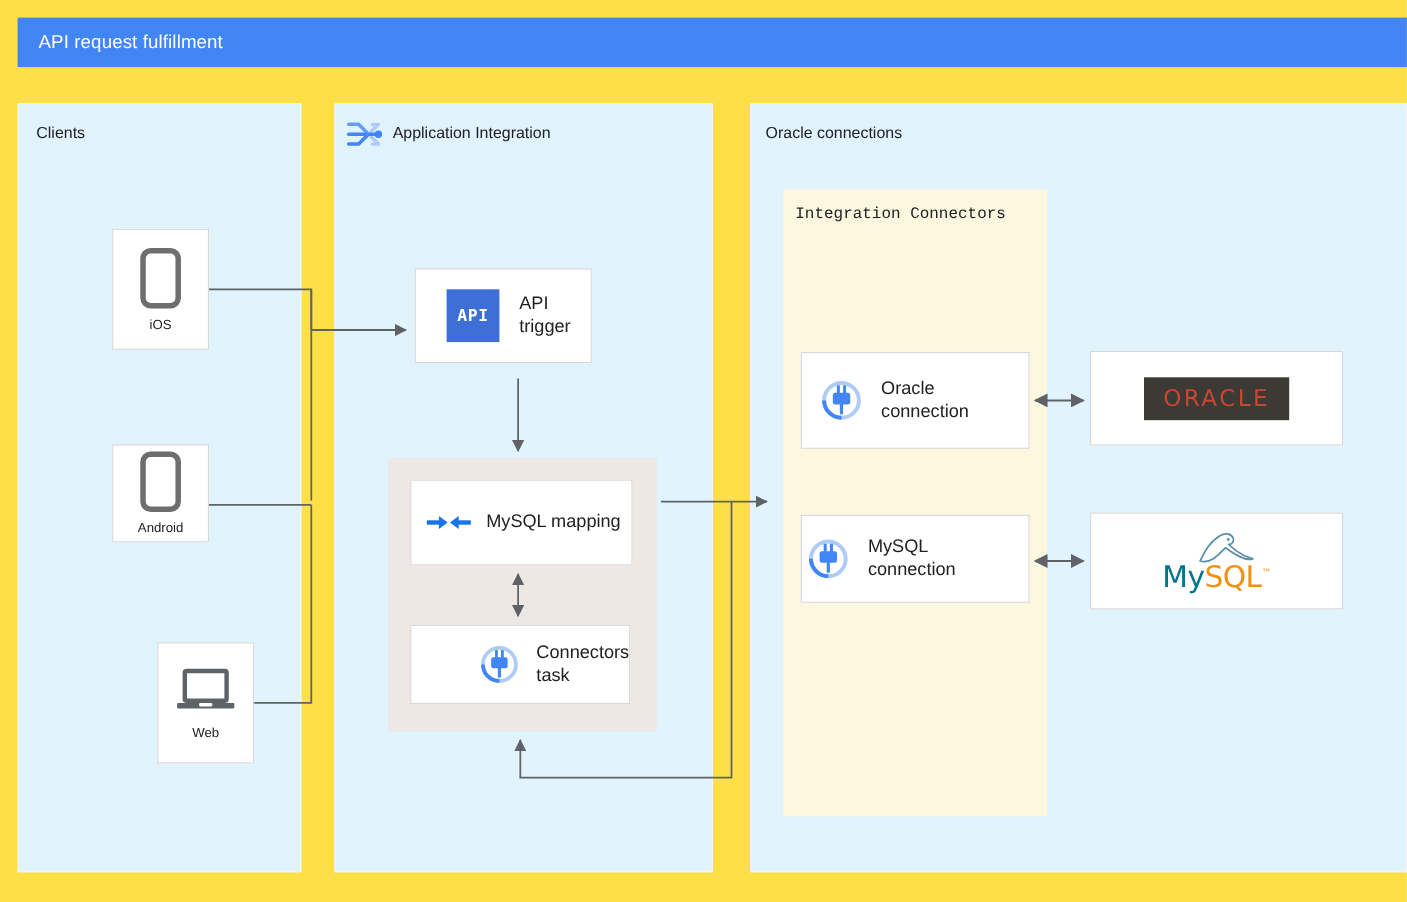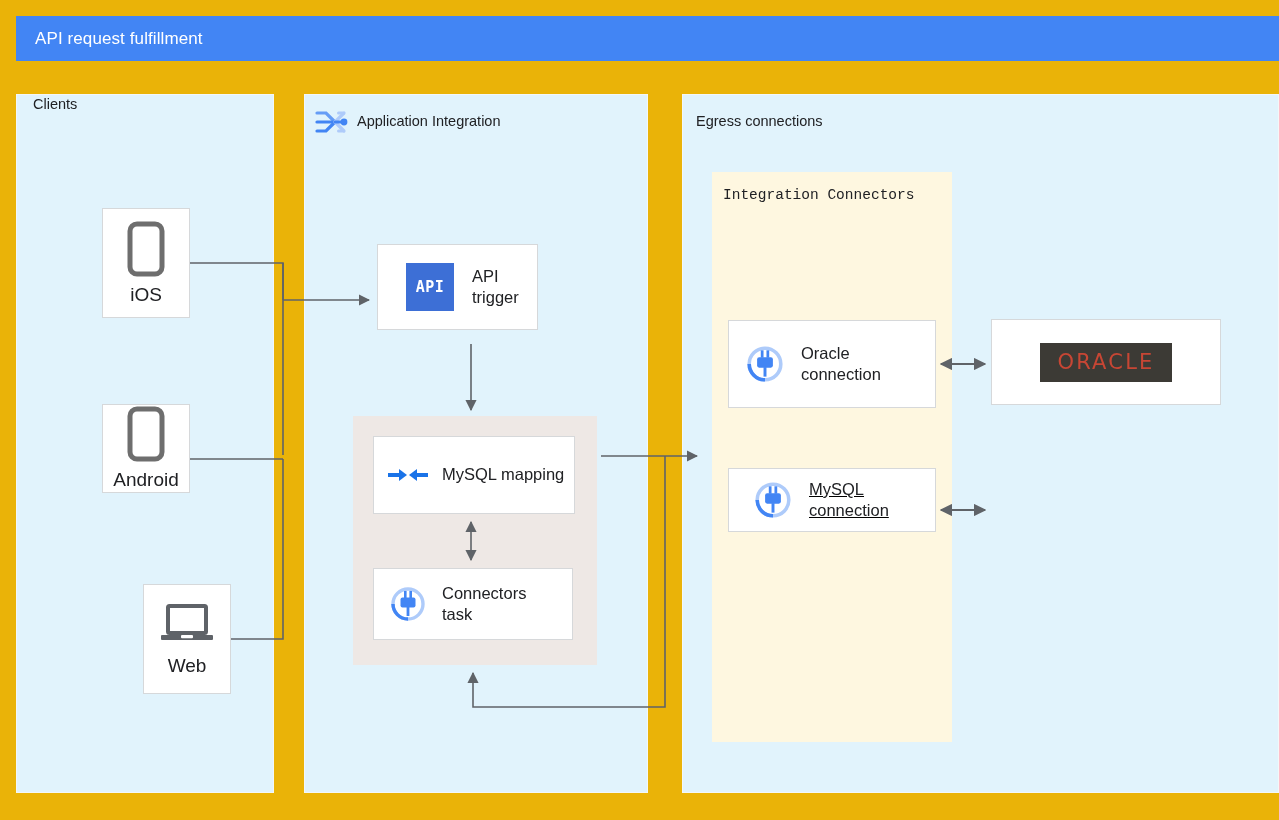--- a/index.html
+++ b/index.html
@@ -8,21 +8,21 @@
     background: #eceded;
   }
   body {
     font-family: "Liberation Sans", sans-serif;
     -webkit-font-smoothing: antialiased;
   }
   #canvas {
     position: relative;
     width: 1279px;
     height: 820px;
-    background: #eab308;
+    background: #fde047;
     overflow: hidden;
   }
 
   
   #title-bar {
     position: absolute;
     left: 16px;
     top: 16px;
     width: 1263px;
     height: 45px;
@@ -47,21 +47,21 @@
   .panel-label {
     position: absolute;
     font-size: 14.5px;
     color: #202124;
     white-space: nowrap;
   }
   #panel-clients   { left: 16px;  top: 94px; width: 258px; height: 699px; }
   #panel-appint    { left: 304px; top: 94px; width: 344px; height: 699px; }
   #panel-egress    { left: 682px; top: 94px; width: 597px; height: 699px; }
 
-  #label-clients { left: 33px;  top: 96px; }
+  #label-clients { left: 33px;  top: 113px; }
   #label-appint  { left: 357px; top: 113px; text-align: center; }
   #label-egress  { left: 696px; top: 113px; }
 
   
   #panel-connectors {
     position: absolute;
     left: 712px; top: 172px;
     width: 240px; height: 570px;
     background: #fef7e0;
   }
@@ -97,36 +97,36 @@
     justify-content: center;
   }
 
   
   .client-node {
     width: 88px;
     flex-direction: column;
     justify-content: center;
   }
   .client-label {
-    font-size: 19px;
+    font-size: 12px;
     color: #202124;
     margin-top: 7px;
   }
   #node-ios     { left: 102px; top: 208px; height: 110px; }
   #node-android { left: 102px; top: 404px; height: 89px; }
   #node-web     { left: 102px; top: 584px; height: 110px; margin-left: 41px; }
 
   
   #node-api-trigger { left: 377px; top: 244px; width: 161px; height: 86px; padding-left: 28px; }
   #node-data-map    { left: 373px; top: 436px; width: 202px; height: 78px; padding-left: 12px; }
-  #node-conn-task   { left: 373px; top: 568px; width: 200px; height: 72px; padding-left: 12px; }
+  #node-conn-task   { left: 373px; top: 568px; width: 200px; height: 72px; padding-left: 12px; justify-content: flex-end; }
 
   
   #node-oracle-conn { left: 728px; top: 320px; width: 208px; height: 88px; padding-left: 12px; }
-  #node-mysql-conn  { left: 728px; top: 468px; width: 208px; height: 64px; padding-left: 20px; text-decoration: underline; }
+  #node-mysql-conn  { left: 728px; top: 468px; width: 208px; height: 80px; padding-left: 0; }
 
   
   #node-oracle-db { left: 991px; top: 319px; width: 230px; height: 86px; justify-content: center; }
   #node-mysql-db  { left: 991px; top: 466px; width: 230px; height: 88px; justify-content: center; }
 
   
   .oracle-logo {
     background: #3c3a35;
     padding: 7px 17px 8px 17px;
     display: flex;
@@ -176,21 +176,21 @@
 
   <div class="panel" id="panel-clients"></div>
   <div class="panel" id="panel-appint"></div>
   <div class="panel" id="panel-egress"></div>
 
   <div id="panel-connectors"></div>
   <div id="group-mapping"></div>
 
   <div class="panel-label" id="label-clients">Clients</div>
   <div class="panel-label" id="label-appint">Application Integration</div>
-  <div class="panel-label" id="label-egress">Egress connections</div>
+  <div class="panel-label" id="label-egress">Oracle connections</div>
   <div class="panel-label" id="label-connectors">Integration Connectors</div>
 
   <div style="position:absolute;left:313px;top:105px;width:38px;height:36px;">
     <svg width="38" height="36" viewBox="0 0 38 36">
       <g fill="none" stroke-linecap="round">
         <path d="M4 8 L13 8 L22 17" stroke="#669df6" stroke-width="3.2"></path>
         <path d="M4 17 L22 17" stroke="#4285f4" stroke-width="3.2"></path>
         <path d="M4 26 L13 26 L22 17" stroke="#4285f4" stroke-width="3.2"></path>
         <path d="M22 17 L31 8" stroke="#aecbfa" stroke-width="3.2"></path>
         <path d="M22 17 L31 26" stroke="#aecbfa" stroke-width="3.2"></path>
@@ -325,14 +325,23 @@
     <span class="node-label">MySQL
 connection</span>
   </div>
 
   <div class="node" id="node-oracle-db">
     <span class="oracle-logo">
       <span class="oracle-text">ORACLE</span>
     </span>
   </div>
 
+  <div class="node" id="node-mysql-db">
+    <span class="mysql-logo">
+      <svg width="78" height="34" viewBox="0 0 78 34" style="margin-left:28px;margin-bottom:-4px;">
+        <path d="M10 30 C14 22 18 13 28 7 C33 4 38 5 40 9 C41.5 12 39 15 36 15 C39 18 44 22 50 25 C53 26.5 56 27 58 28 C55 29 50 28 46 26 C42 24 37 21 33 18 C30 21 26 25 22 28 C18 30.5 13 31 10 30 Z" fill="none" stroke="#5b8fa8" stroke-width="1.6" stroke-linejoin="round"></path>
+        <circle cx="35.5" cy="10.5" r="1.3" fill="#5b8fa8"></circle>
+      </svg>
+      <span class="mysql-word"><span class="mysql-my">My</span><span class="mysql-sql">SQL</span><span class="mysql-tm">™</span></span>
+    </span>
+  </div>
 
 </div>
 
 </body></html>

